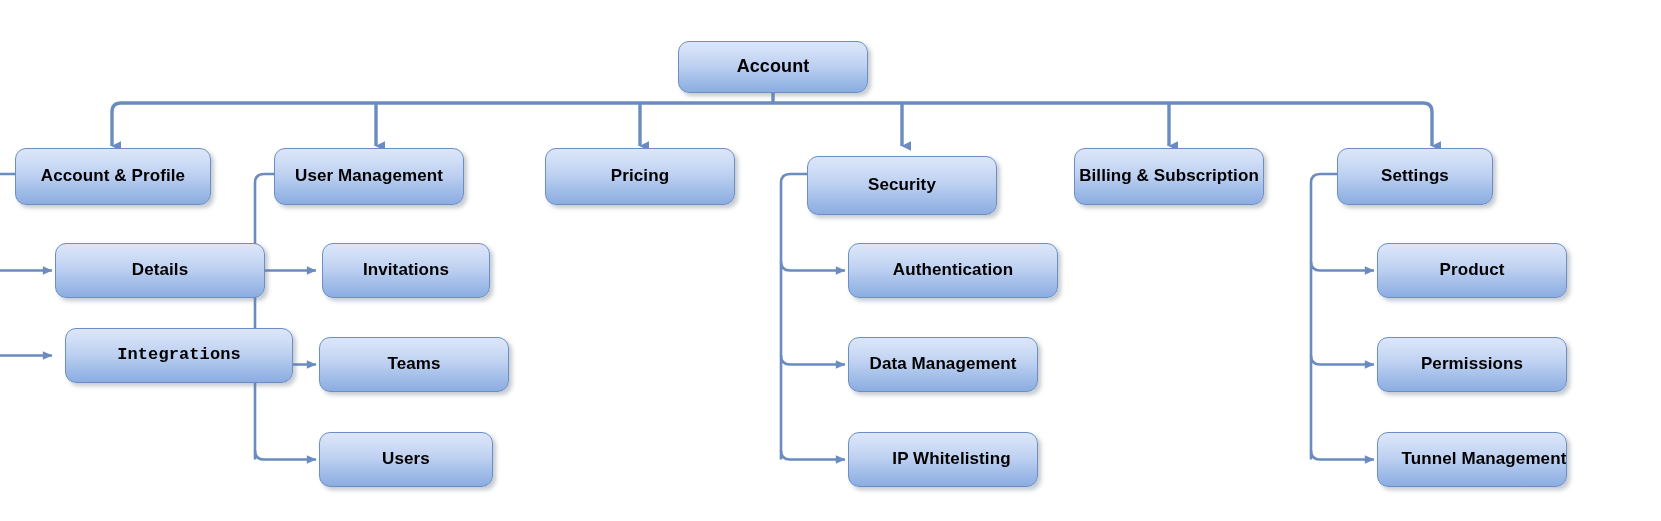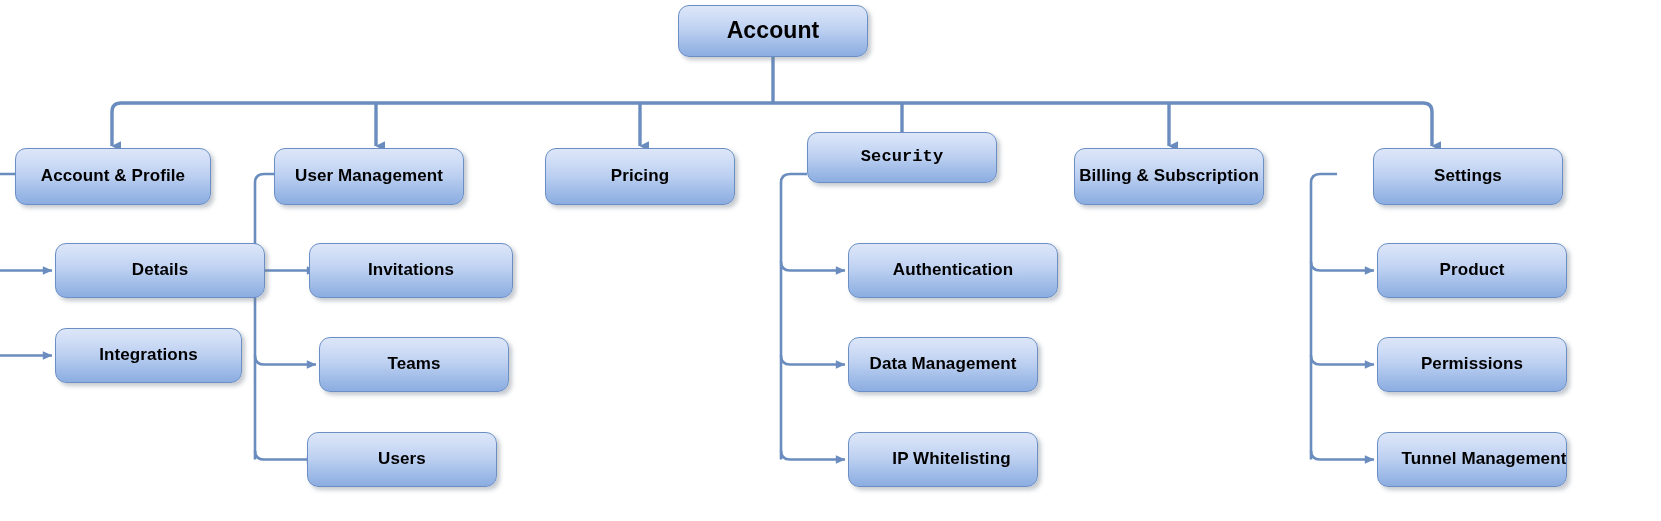--- a/index.html
+++ b/index.html
@@ -44,21 +44,22 @@
     color: #000000;
     font-weight: bold;
     font-size: 17px;
     letter-spacing: 0.1px;
     line-height: 1.1;
     padding: 0 8px;
     white-space: nowrap;
     overflow: hidden;
   }
   .node.root {
-    font-size: 23px;
+    font-size: 18px;
+    margin-top: 36px;
   }
 </style>
 </head>
 <body>
 
 <div id="canvas">
   <svg id="edges" viewBox="0 0 1661 521" width="1661" height="521" aria-hidden="true">
     <defs>
       <marker id="arrow-down" markerWidth="14" markerHeight="14" refX="5" refY="9.5" orient="auto" markerUnits="userSpaceOnUse">
         <path d="M0.3,0.5 L9.7,0.5 L5,10.2 Z" fill="#6a8cbe"></path>
@@ -91,29 +92,29 @@
         <path d="M1311,261.5 Q1311,270.5 1320,270.5 L1374,270.5" stroke-width="2.6" stroke-linecap="butt" fill="none" marker-end="url(#arrow-right)"></path>
         <path d="M1311,355.5 Q1311,364.5 1320,364.5 L1374,364.5" stroke-width="2.6" stroke-linecap="butt" fill="none" marker-end="url(#arrow-right)"></path>
         <path d="M1311,450.5 Q1311,459.5 1320,459.5 L1374,459.5" stroke-width="2.6" stroke-linecap="butt" fill="none" marker-end="url(#arrow-right)"></path>
       </g>
   </svg>
 
   <div id="node-layer">
       <div class="node root" style="left: 678px; top: 5px; width: 190px; height: 52px;">Account</div>
       <div class="node" style="left: 15px; top: 148px; width: 196px; height: 57px;">Account &amp; Profile</div>
       <div class="node" style="left: 55px; top: 243px; width: 210px; height: 55px;">Details</div>
-      <div class="node" style="left: 55px; top: 328px; width: 187px; height: 55px;">Integrations</div>
+      <div class="node" style="left: 65px; top: 328px; width: 228px; height: 55px; font-family: Liberation Mono, monospace;">Integrations</div>
       <div class="node" style="left: 274px; top: 148px; width: 190px; height: 57px;">User Management</div>
-      <div class="node" style="left: 309px; top: 243px; width: 204px; height: 55px;">Invitations</div>
+      <div class="node" style="left: 322px; top: 243px; width: 168px; height: 55px;">Invitations</div>
       <div class="node" style="left: 319px; top: 337px; width: 190px; height: 55px;">Teams</div>
-      <div class="node" style="left: 307px; top: 432px; width: 190px; height: 55px;">Users</div>
+      <div class="node" style="left: 319px; top: 432px; width: 174px; height: 55px;">Users</div>
       <div class="node" style="left: 545px; top: 148px; width: 190px; height: 57px;">Pricing</div>
-      <div class="node" style="left: 807px; top: 132px; width: 190px; height: 51px; font-family: Liberation Mono, monospace;">Security</div>
+      <div class="node" style="left: 807px; top: 156px; width: 190px; height: 59px;">Security</div>
       <div class="node" style="left: 848px; top: 243px; width: 210px; height: 55px;">Authentication</div>
       <div class="node" style="left: 848px; top: 337px; width: 190px; height: 55px;">Data Management</div>
       <div class="node" style="left: 848px; top: 432px; width: 190px; height: 55px; padding-left: 25px;">IP Whitelisting</div>
       <div class="node" style="left: 1074px; top: 148px; width: 190px; height: 57px;">Billing &amp; Subscription</div>
-      <div class="node" style="left: 1337px; top: 148px; width: 190px; height: 57px; margin-left: 36px;">Settings</div>
+      <div class="node" style="left: 1337px; top: 148px; width: 156px; height: 57px;">Settings</div>
       <div class="node" style="left: 1377px; top: 243px; width: 190px; height: 55px;">Product</div>
       <div class="node" style="left: 1377px; top: 337px; width: 190px; height: 55px;">Permissions</div>
       <div class="node" style="left: 1377px; top: 432px; width: 190px; height: 55px; padding-left: 32px;">Tunnel Management</div>
     </div>
 </div>
 
 </body></html>

